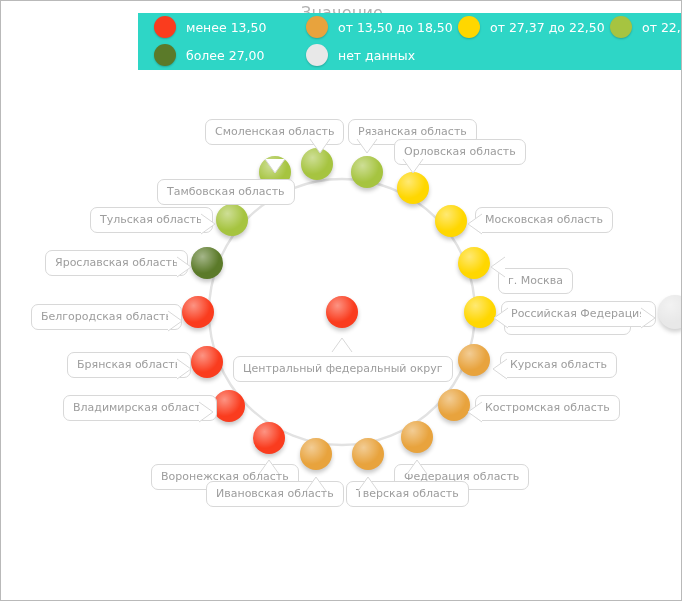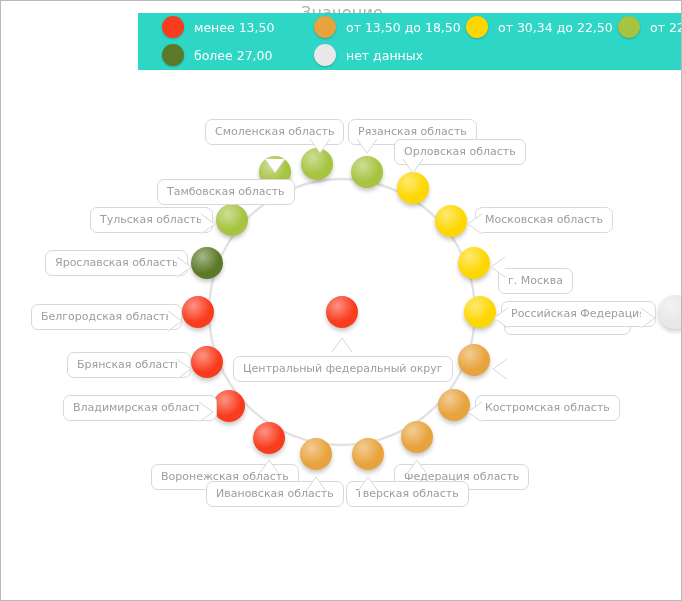--- a/index.html
+++ b/index.html
@@ -36,21 +36,21 @@
   }
   .legend-row{
     position:absolute;left:0;width:545px;height:28px;
     display:flex;align-items:center;
   }
   .legend-row.r1{top:0px;}
   .legend-row.r2{top:28px;}
   .legend-item{
     display:flex;align-items:center;
     width:152px;flex:0 0 152px;
-    padding-left:24px;box-sizing:border-box;
+    padding-left:16px;box-sizing:border-box;
   }
   .legend-swatch{
     width:22px;height:22px;border-radius:50%;
     flex:0 0 22px;
     box-shadow:0 1px 2px rgba(0,0,0,.22);
   }
   .legend-label{
     margin-left:10px;
     font-size:12.5px;color:#ffffff;
     white-space:nowrap;
@@ -149,21 +149,21 @@
       <div class="legend-item">
         <span class="legend-swatch" style="background:#fa3c1e"></span>
         <span class="legend-label">менее 13,50</span>
       </div>
       <div class="legend-item">
         <span class="legend-swatch" style="background:#e8a33d"></span>
         <span class="legend-label">от 13,50 до 18,50</span>
       </div>
       <div class="legend-item">
         <span class="legend-swatch" style="background:#ffd700"></span>
-        <span class="legend-label">от 30,34 до 22,50</span>
+        <span class="legend-label">от 27,37 до 22,50</span>
       </div>
       <div class="legend-item">
         <span class="legend-swatch" style="background:#a6c440"></span>
         <span class="legend-label">от 22,50 до 27,00</span>
       </div>
     </div>
     <div class="legend-row r2">
       <div class="legend-item">
         <span class="legend-swatch" style="background:#5b7a29"></span>
         <span class="legend-label">более 27,00</span>
@@ -298,20 +298,21 @@
         </svg>
     </div>
 
     <div class="label" style="left:66px;top:351px;">Брянская область</div>
     <div class="nub" style="left:176px;top:357px;">
       <svg width="18" height="22">
           <polyline points="0,1 14,11 0,21" fill="#fff" stroke="#d8d8d8" stroke-width="1"></polyline>
         </svg>
     </div>
 
+    <div class="label" style="left:499px;top:351px;">Курская область</div>
     <div class="nub" style="left:488px;top:357px;">
       <svg width="18" height="22">
           <polyline points="18,1 4,11 18,21" fill="#fff" stroke="#d8d8d8" stroke-width="1"></polyline>
         </svg>
     </div>
 
     <div class="label" style="left:62px;top:394px;">Владимирская область</div>
     <div class="nub" style="left:198px;top:400px;">
       <svg width="18" height="22">
           <polyline points="0,1 14,11 0,21" fill="#fff" stroke="#d8d8d8" stroke-width="1"></polyline>

